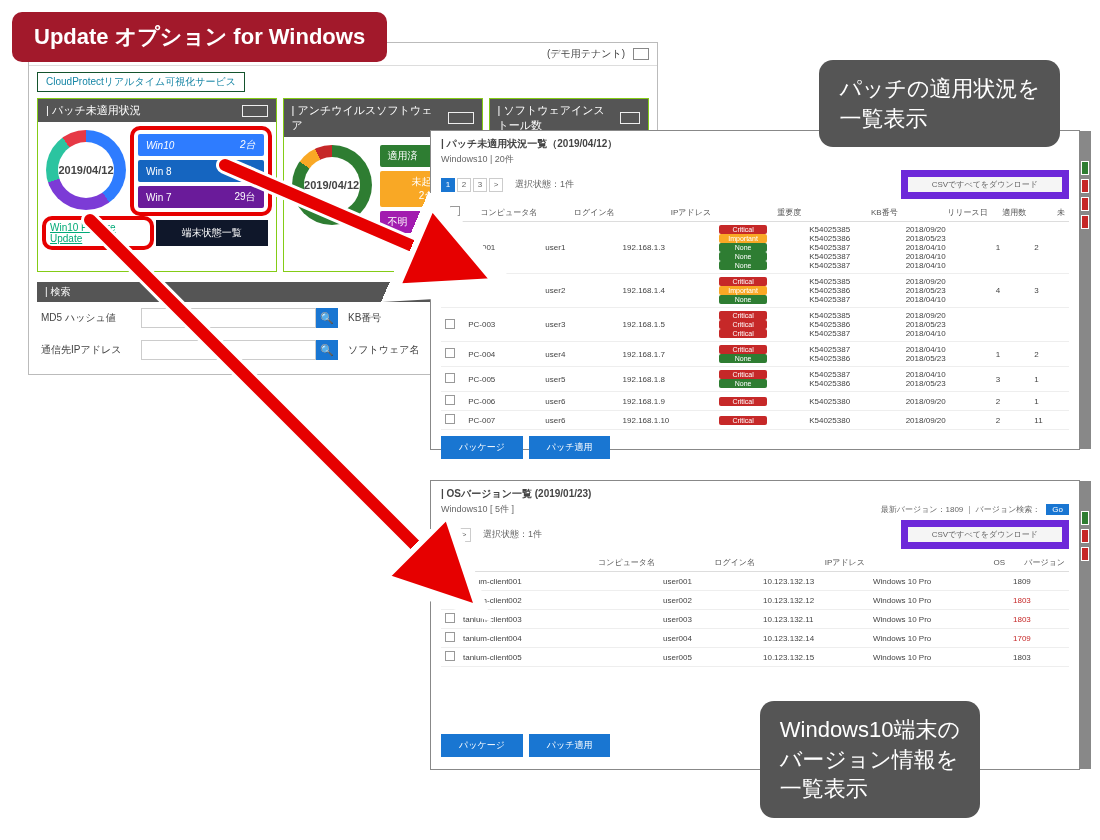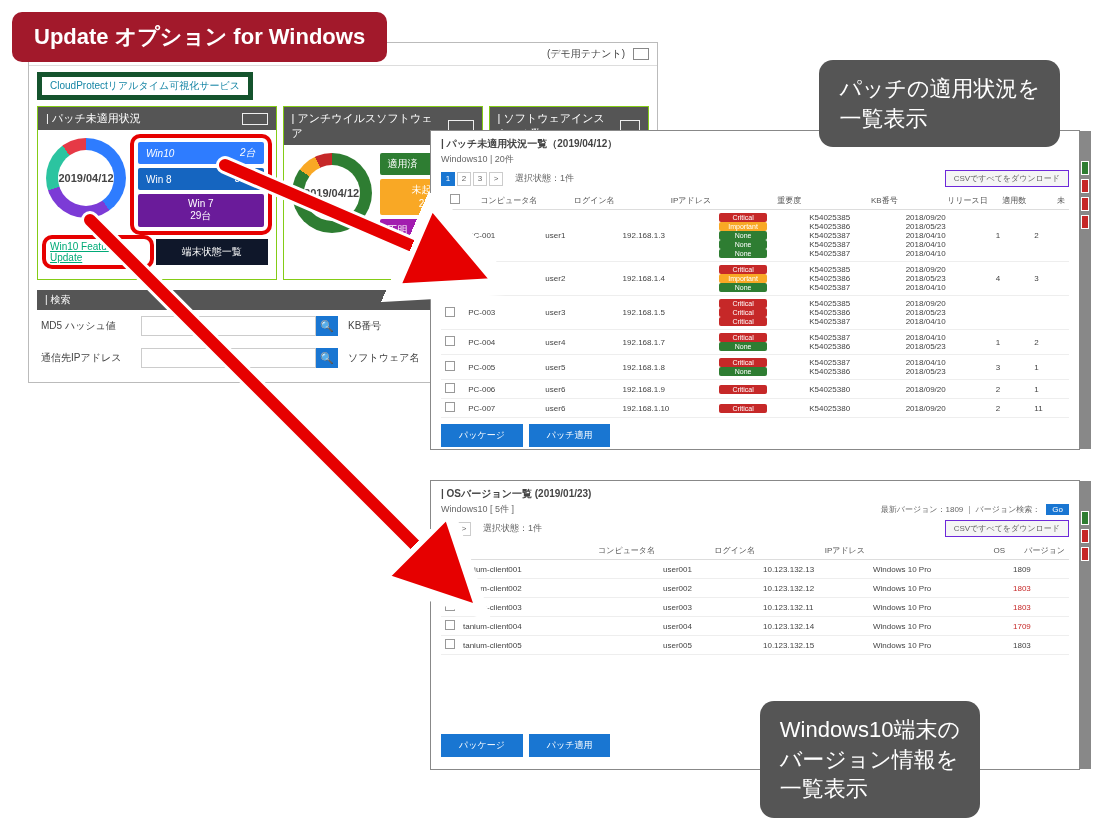--- a/index.html
+++ b/index.html
@@ -6,32 +6,32 @@
   body { font-family: "Meiryo", "Hiragino Sans", sans-serif; background: #fff; width: 1100px; height: 840px; position: relative; overflow: hidden; font-size: 11px; color: #444; }
   .ribbon { position: absolute; top: 12px; left: 12px; background: #a2192b; color: #fff; font-size: 22px; font-weight: 700; padding: 10px 22px; border-radius: 10px; z-index: 50; }
   .callout { position: absolute; background: #555; color: #fff; font-size: 22px; padding: 14px 20px; border-radius: 14px; line-height: 1.35; z-index: 50; }
   .callout-top { top: 60px; right: 40px; }
   .callout-bottom { bottom: 22px; right: 120px; }
   
   .dash { position: absolute; top: 42px; left: 28px; width: 630px; border: 1px solid #bbb; background: #fff; z-index: 5; }
   .dash-top { display:flex; align-items:center; padding:4px 8px; border-bottom:1px solid #ddd; font-size:10px; gap:8px; }
   .dash-top .sp { flex:1; }
   .dash-top .icon { width:16px; height:12px; border:1px solid #888; }
-  .service-tag { margin:6px 8px; display:inline-block; border:5px solid #14532d; color:#1585a5; padding:2px 8px; font-size:10px; }
+  .service-tag { margin:6px 8px; display:inline-block; border:1px solid #14532d; color:#1585a5; padding:2px 8px; font-size:10px; }
   .cards { display:flex; gap:6px; padding:0 8px 10px; }
   .card { border:1px solid #84cc16; flex:1; }
   .card-hd { background:#555; color:#fff; font-size:11px; padding:4px 8px; display:flex; align-items:center; gap:6px; }
   .card-hd .mini { margin-left:auto; width:26px; height:12px; border:1px solid #eee; }
   .card-body { padding:8px; display:flex; gap:8px; }
   .donut { width:80px; height:80px; border-radius:50%; background: conic-gradient(#2e7cff 0 40%, #7c3bd6 40% 70%, #2bc4a0 70% 90%, #e63946 90% 100%); display:flex; align-items:center; justify-content:center; font-size:12px; font-weight:600; position:relative; flex:0 0 auto; }
   .donut::before { content:""; width:56px; height:56px; background:#fff; border-radius:50%; position:absolute; }
   .donut span { position:relative; z-index:1; font-size:11px; }
   .stats { flex:1; display:flex; flex-direction:column; gap:4px; }
   .bar { display:flex; justify-content:space-between; align-items:center; color:#fff; font-size:10px; padding:4px 8px; border-radius:2px; }
-  .bar.b1{background:#2e7cff;font-style:italic;} .bar.b2{background:#1565c0;} .bar.b3{background:#6a1b9a;flex-direction:column;}
+  .bar.b1{background:#2e7cff;font-style:italic;} .bar.b2{background:#1565c0;} .bar.b3{background:#6a1b9a;}
   .bar.sg{background:#2e7d32;} .bar.so{background:#f9a825;flex-direction:column;} .bar.sr{background:#a21caf;}
   .card-ft { display:flex; gap:6px; padding:0 8px 8px; }
   .card-ft .link { font-size:10px; color:#0a7; text-decoration:underline; flex:1; }
   .btn-gray { background:#0f172a; color:#fff; font-size:10px; padding:4px 8px; border:none; text-align:center; flex:1; }
   .search { margin:0 8px 8px; }
   .search-hd { background:#555; color:#fff; font-size:10px; padding:3px 8px; }
   .search-row { display:flex; gap:10px; padding:6px 4px; align-items:center; }
   .search-row label { font-size:10px; width:90px; }
   .sinput { flex:1; display:flex; }
   .sinput input { flex:1; border:1px solid #ccc; height:20px; font-size:10px; padding:0 4px; }
@@ -44,21 +44,21 @@
   .tblwin .edge { position:absolute; top:0; bottom:0; width:12px; background:#888; display:flex; flex-direction:column; gap:4px; align-items:center; padding-top:30px; }
   .tblwin .edge.right { right:-12px; }
   .tblwin .edge .dot { width:8px; height:14px; background:#c62828; border:1px solid #fff; }
   .tblwin .edge .dot.g { background:#2e7d32; }
   .tblwin .inner { padding:6px 10px; display:flex; flex-direction:column; height:100%; }
   .tblwin .ttl { font-size:10px; font-weight:600; color:#444; margin-bottom:2px; }
   .tblwin .sub { font-size:9px; color:#666; display:flex; align-items:center; gap:6px; margin-bottom:4px; }
   .pager { display:inline-flex; gap:2px; margin-right:6px; }
   .pager span { width:14px; height:14px; display:flex; align-items:center; justify-content:center; font-size:8px; border:1px solid #ccc; }
   .pager span.act { background:#1976d2; color:#fff; border-color:#1976d2; }
-  .dl-btn { margin-left:auto; font-size:8px; border:1px solid #6d28d9; padding:2px 8px; background:#f5f5f5; }
+  .dl-btn { margin-left:auto; font-size:8px; border:7px solid #6d28d9; padding:2px 24px; background:#f5f5f5; }
   table.t { width:100%; border-collapse:collapse; font-size:8px; table-layout:fixed; }
   table.t th { text-align:right; font-weight:400; color:#555; padding:3px 4px; border-bottom:1px solid #ddd; }
   table.t td { padding:3px 4px; border-bottom:1px solid #eee; vertical-align:middle; }
   .cb { width:10px; height:10px; border:1px solid #999; display:inline-block; }
   .cb.on { background:#1976d2; }
   .sev { display:inline-block; color:#fff; font-size:7px; padding:1px 8px; border-radius:2px; min-width:48px; text-align:center; }
   .sev.crit{background:#c62828;} .sev.imp{background:#f9a825;} .sev.none{background:#2e7d32;}
   .ft-btns { display:flex; gap:6px; padding:6px 0; margin-top:auto; }
   .ft-btns button { background:#1976d2; color:#fff; border:none; font-size:9px; padding:5px 18px; }
   .ver-pill { display:inline-block; background:#1976d2; color:#fff; font-size:8px; padding:1px 6px; }

